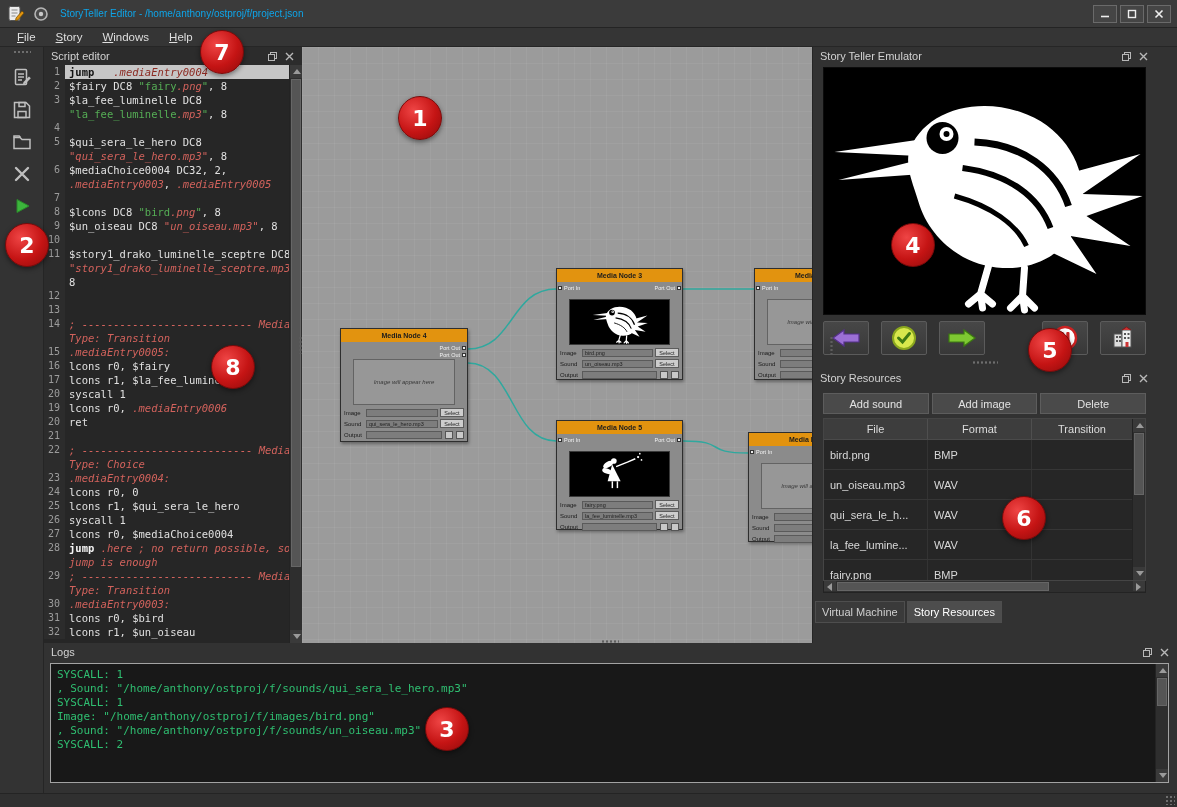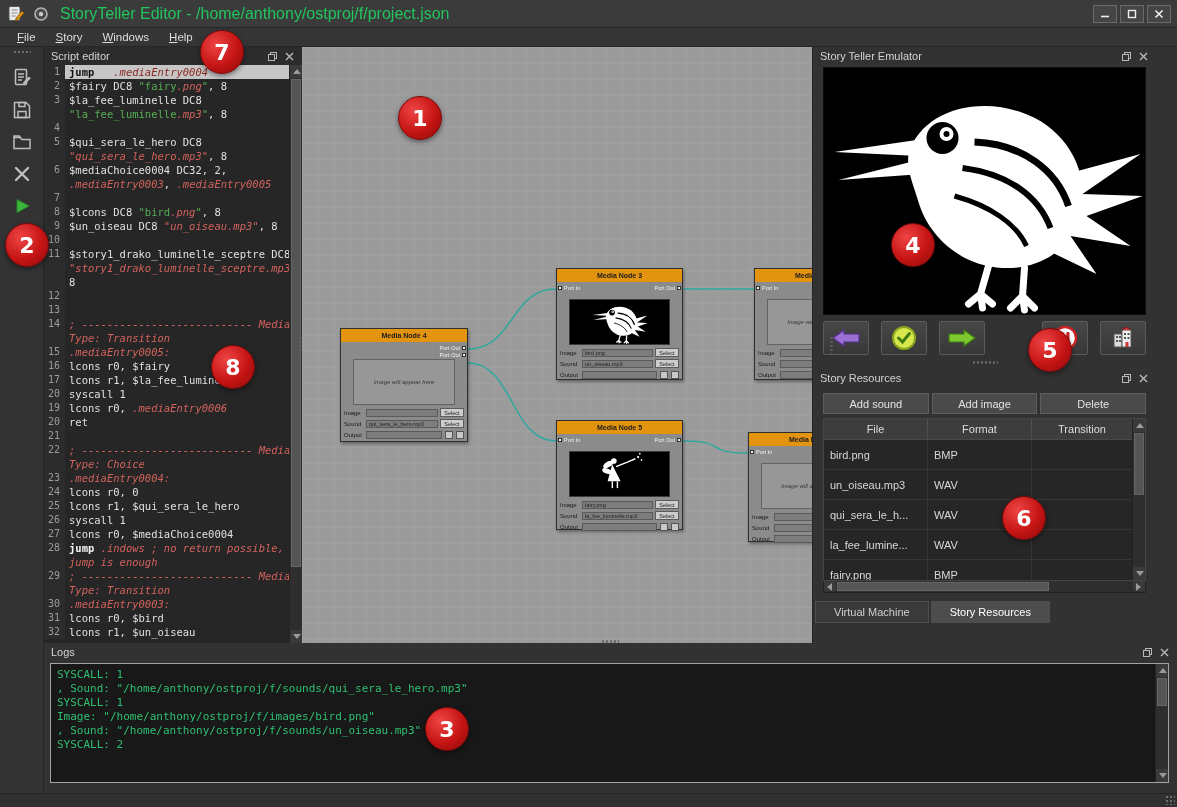--- a/index.html
+++ b/index.html
@@ -2,21 +2,21 @@
 <html><head>
 <meta charset="utf-8">
 <style>
 *{margin:0;padding:0;box-sizing:border-box}
 html,body{background:#1e1e1e}
 .app{position:relative;width:1177px;height:807px;background:#323232;font-family:"Liberation Sans",sans-serif;overflow:hidden;color:#ddd}
 
 
 .titlebar{position:absolute;left:0;top:0;width:100%;height:28px;background:#3b3b3b;border-bottom:1px solid #242424;display:flex;align-items:center;padding:0 6px;gap:5px}
 .ticon{width:20px;height:20px;display:flex;align-items:center;justify-content:center}
-.wtitle{font-size:16px;color:#22c55e;margin-left:4px;flex:1;white-space:nowrap;overflow:hidden}
+.wtitle{font-size:10px;color:#0ea5e9;margin-left:4px;flex:1;white-space:nowrap;overflow:hidden}
 .winbtns{display:flex;gap:3px}
 .wb{width:24px;height:18px;background:#454545;border:1px solid #6a6a6a;display:flex;align-items:center;justify-content:center}
 
 
 .menubar{position:absolute;left:0;top:28px;width:100%;height:19px;background:#353535;border-bottom:1px solid #262626;display:flex;align-items:center;padding-left:8px;gap:2px}
 .mitem{font-size:11.5px;color:#dedede;padding:2px 9px;cursor:default}
 .mn{text-decoration:underline}
 
 
 .toolbar{position:absolute;left:0;top:47px;width:44px;height:746px;background:#333;border-right:1px solid #252525;display:flex;flex-direction:column;align-items:center;padding-top:3px}
@@ -91,21 +91,21 @@
 .thead{display:flex;height:21px;background:#3d3d3d;border-bottom:1px solid #4a4a4a;margin-right:13px}
 .th{font-size:11px;color:#ddd;display:flex;align-items:center;justify-content:center;border-right:1px solid #4f4f4f}
 .th:nth-child(1),.th:nth-child(2){width:104px}
 .th:nth-child(3){flex:1;border-right:none}
 .tr{display:flex;height:30px;border-bottom:1px solid #363636;margin-right:13px}
 .td{font-size:11px;color:#d8d8d8;display:flex;align-items:center;padding-left:6px;border-right:1px solid #333;overflow:hidden;white-space:nowrap}
 .td:nth-child(1),.td:nth-child(2){width:104px}
 .td:nth-child(3){flex:1;border-right:none}
 .tvscroll{position:absolute;right:0;top:0;bottom:0;width:13px;background:#2e2e2e;border-left:1px solid #232323}
 #tabs{display:flex;gap:2px;padding:8px 0 0 2px}
-.tab{font-size:11px;color:#cfcfcf;background:#3a3a3a;border:1px solid #4e4e4e;padding:4px 18px}
+.tab{font-size:11px;color:#cfcfcf;background:#3a3a3a;border:1px solid #4e4e4e;padding:4px 6px}
 .tab.active{background:#4d4d4d;color:#fff}
 
 
 .logs-dock{position:absolute;left:44px;top:643px;width:1133px;height:150px;background:#323232}
 .logbox{position:absolute;left:6px;right:8px;top:20px;bottom:10px;background:#181818;border:1px solid #a3a3a3;overflow:hidden}
 .loglines{position:absolute;left:0;top:0;right:13px;bottom:0;font-family:"DejaVu Sans Mono",monospace;font-size:11px;line-height:14px;color:#2fbf71;padding:4px 6px;overflow:hidden}
 .logbox .vscroll{position:absolute;right:0;top:0;bottom:0}
 
 
 .statusbar{position:absolute;left:0;top:793px;width:100%;height:14px;background:#303030;border-top:1px solid #242424}
@@ -383,21 +383,21 @@
           <div class="srow">
             <span class="ln">26</span>
             <span class="code"><span class="c-d">syscall 1</span></span>
           </div>
           <div class="srow">
             <span class="ln">27</span>
             <span class="code"><span class="c-d">lcons r0, $mediaChoice0004</span></span>
           </div>
           <div class="srow">
             <span class="ln">28</span>
-            <span class="code"><span class="c-k">jump</span><span class="c-d"> </span><span class="c-r">.indows</span><span class="c-d"> </span><span class="c-r">; no return possible, so a</span></span>
+            <span class="code"><span class="c-k">jump</span><span class="c-d"> </span><span class="c-r">.here</span><span class="c-d"> </span><span class="c-r">; no return possible, so a</span></span>
           </div>
           <div class="srow">
             <span class="ln"></span>
             <span class="code"><span class="c-r">jump is enough</span></span>
           </div>
           <div class="srow">
             <span class="ln">29</span>
             <span class="code"><span class="c-r">; --------------------------- Media node</span></span>
           </div>
           <div class="srow">

